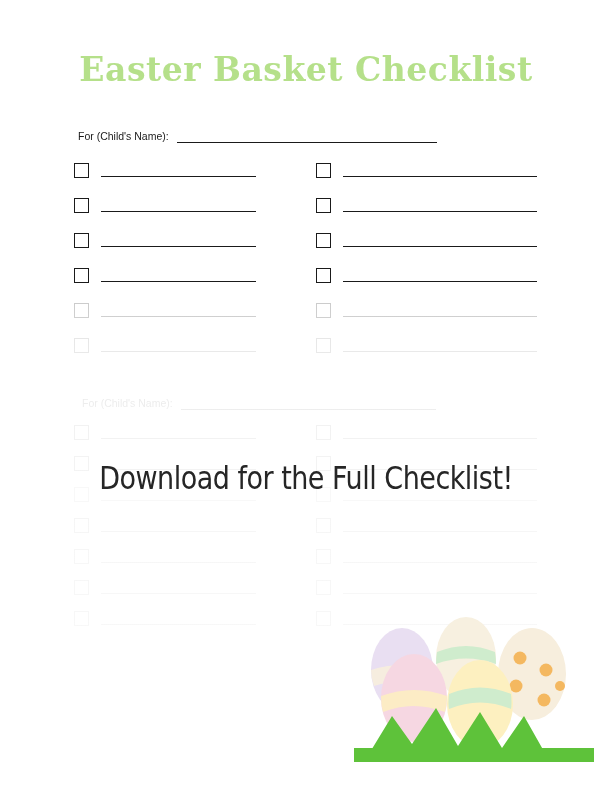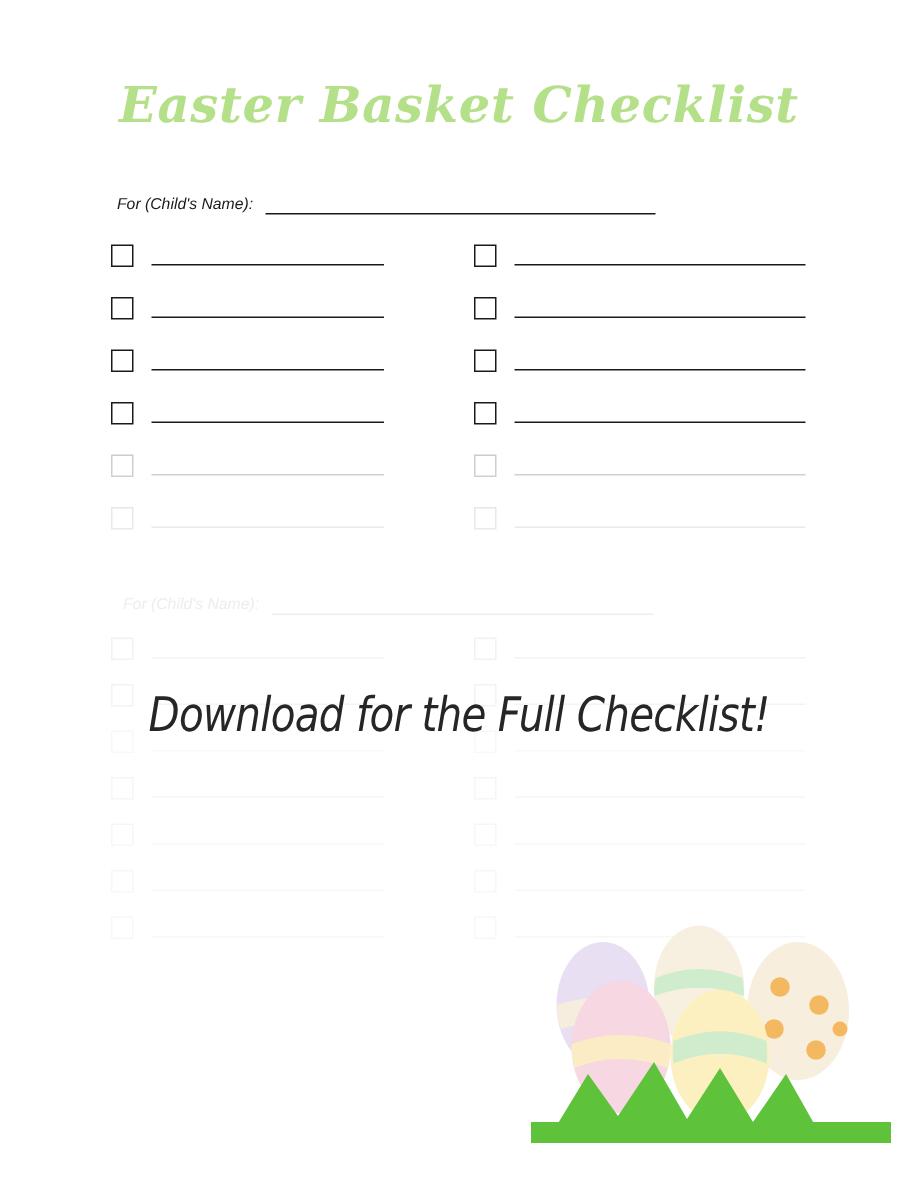--- a/index.html
+++ b/index.html
@@ -14,21 +14,20 @@
     position: relative;
     overflow: hidden;
   }
 
   .page {
     position: absolute;
     left: 0; top: 0;
     width: 612px;
     height: 792px;
     background: #ffffff;
-    font-style: italic;
   }
 
   
   .title {
     position: absolute;
     left: 0;
     top: 50px;
     width: 612px;
     text-align: center;
     font-family: "DejaVu Serif", serif;

